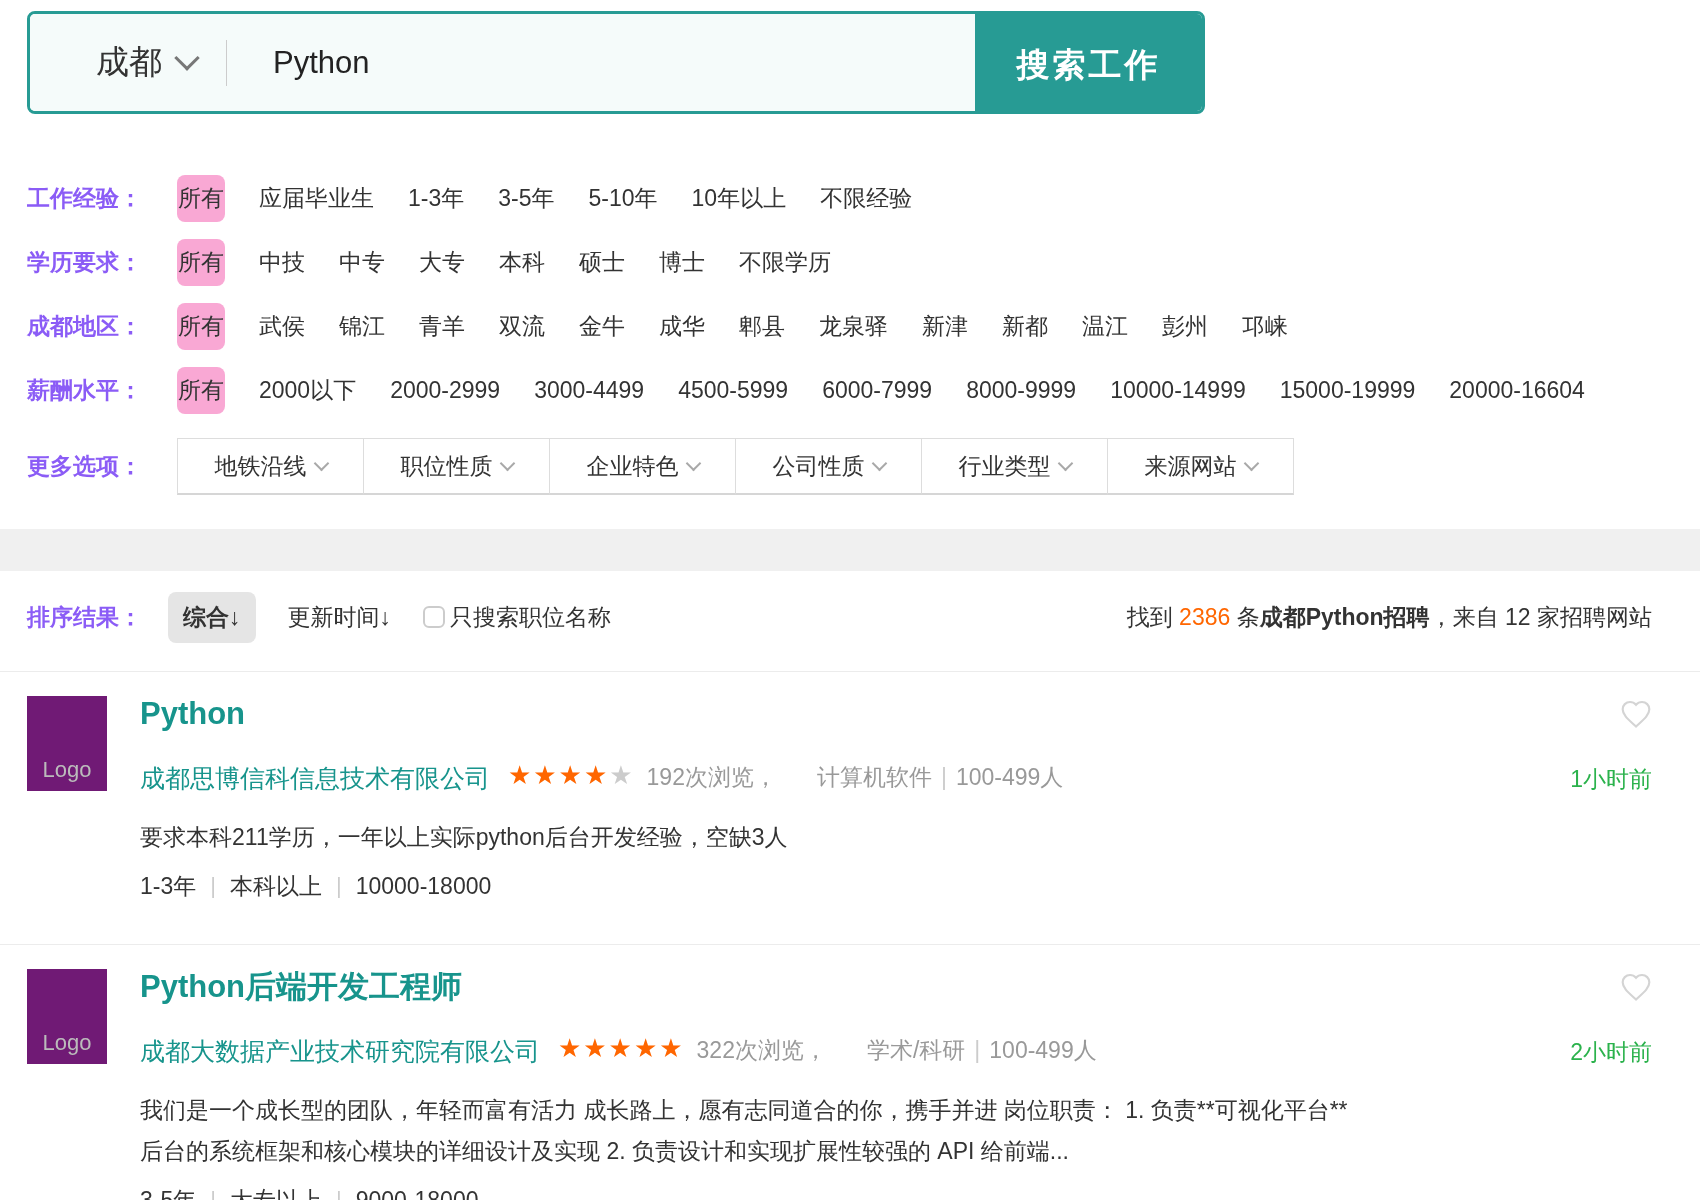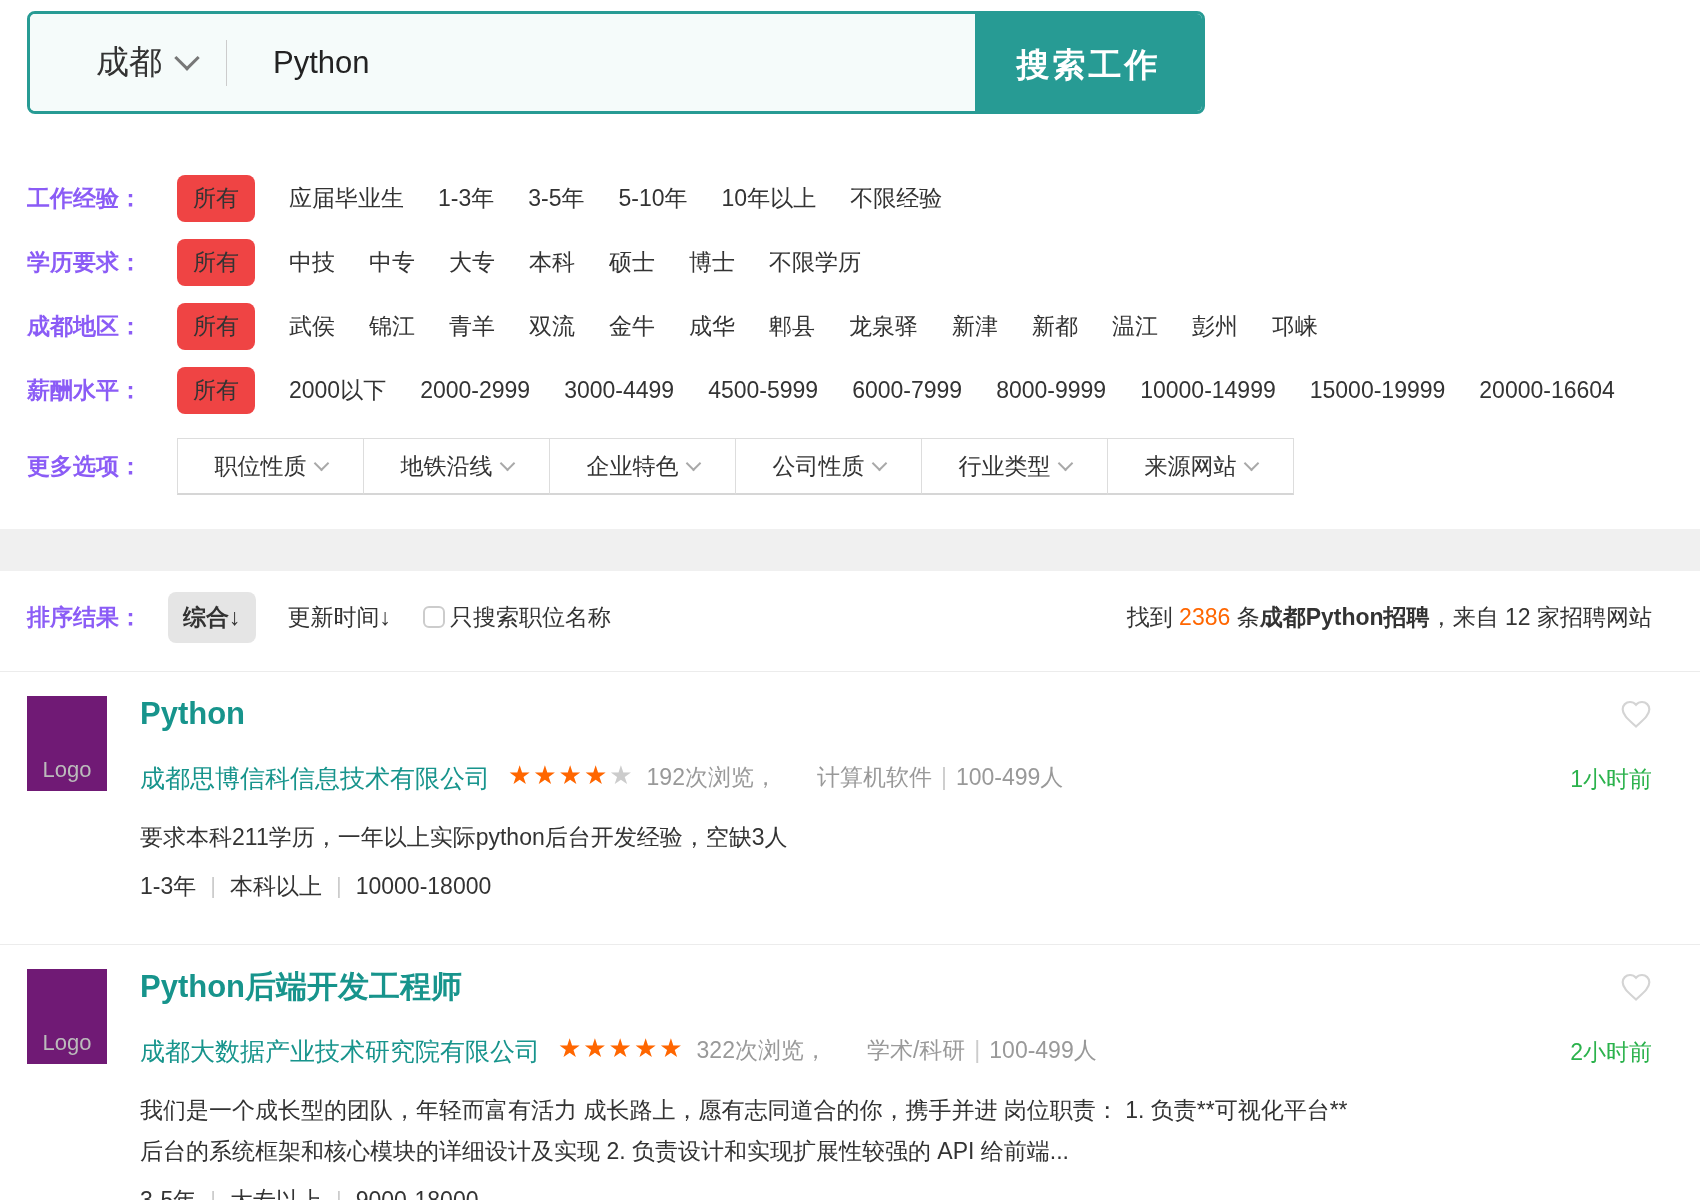--- a/index.html
+++ b/index.html
@@ -23,21 +23,21 @@
   .kw{flex:1;border:none;outline:none;background:transparent;font-size:31px;color:#222;
       padding:0 20px 0 46px;font-family:inherit;min-width:0}
   .search-btn{width:227px;height:103px;background:#279b94;color:#fff;font-size:33px;font-weight:bold;
       border:none;letter-spacing:3px;cursor:pointer;font-family:inherit}
   
   .filters{margin:62px 0 0 27px}
   .frow{display:flex;align-items:center;margin-bottom:20px;height:44px;white-space:nowrap}
   .flabel{font-weight:bold;font-size:23px;width:150px;flex:none;color:#8b5cf6}
   .fitems{display:flex;align-items:center;gap:34px}
   .fitem{font-size:23px;color:#333;cursor:pointer}
-  .fitem.sel{background:#ef4444;border-radius:8px;padding:8px 16px}
+  .fitem.sel{background:#f9a8d4;border-radius:8px;padding:8px 1px}
   .more-row{display:flex;align-items:center;margin:26px 0 0 27px}
   .dropdowns{display:flex}
   .dcell{width:187px;height:57px;box-sizing:border-box;border:1px solid #ddd;border-bottom:2px solid #d6d6d6;
       display:flex;align-items:center;justify-content:center;font-size:23px;color:#333;background:#fff;cursor:pointer}
   .dcell + .dcell{margin-left:-1px}
   
   .band{height:42px;background:#f0f0f0;margin-top:34px}
   
   .sortbar{display:flex;align-items:center;margin:20px 48px 0 27px;height:52px;white-space:nowrap}
   .sortbar .flabel{width:auto;margin-right:26px}
@@ -148,26 +148,26 @@
         <span class="fitem">15000-19999</span>
         <span class="fitem">20000-16604</span>
       </div>
   </div>
 </div>
 
 <div class="more-row">
   <span class="flabel">更多选项：</span>
   <div class="dropdowns">
   <div class="dcell">
+    <span class="dlabel">地铁沿线</span>
+    <span class="chev sm"></span>
+  </div>
+
+  <div class="dcell">
     <span class="dlabel">职位性质</span>
-    <span class="chev sm"></span>
-  </div>
-
-  <div class="dcell">
-    <span class="dlabel">地铁沿线</span>
     <span class="chev sm"></span>
   </div>
 
   <div class="dcell">
     <span class="dlabel">企业特色</span>
     <span class="chev sm"></span>
   </div>
 
   <div class="dcell">
     <span class="dlabel">公司性质</span>

